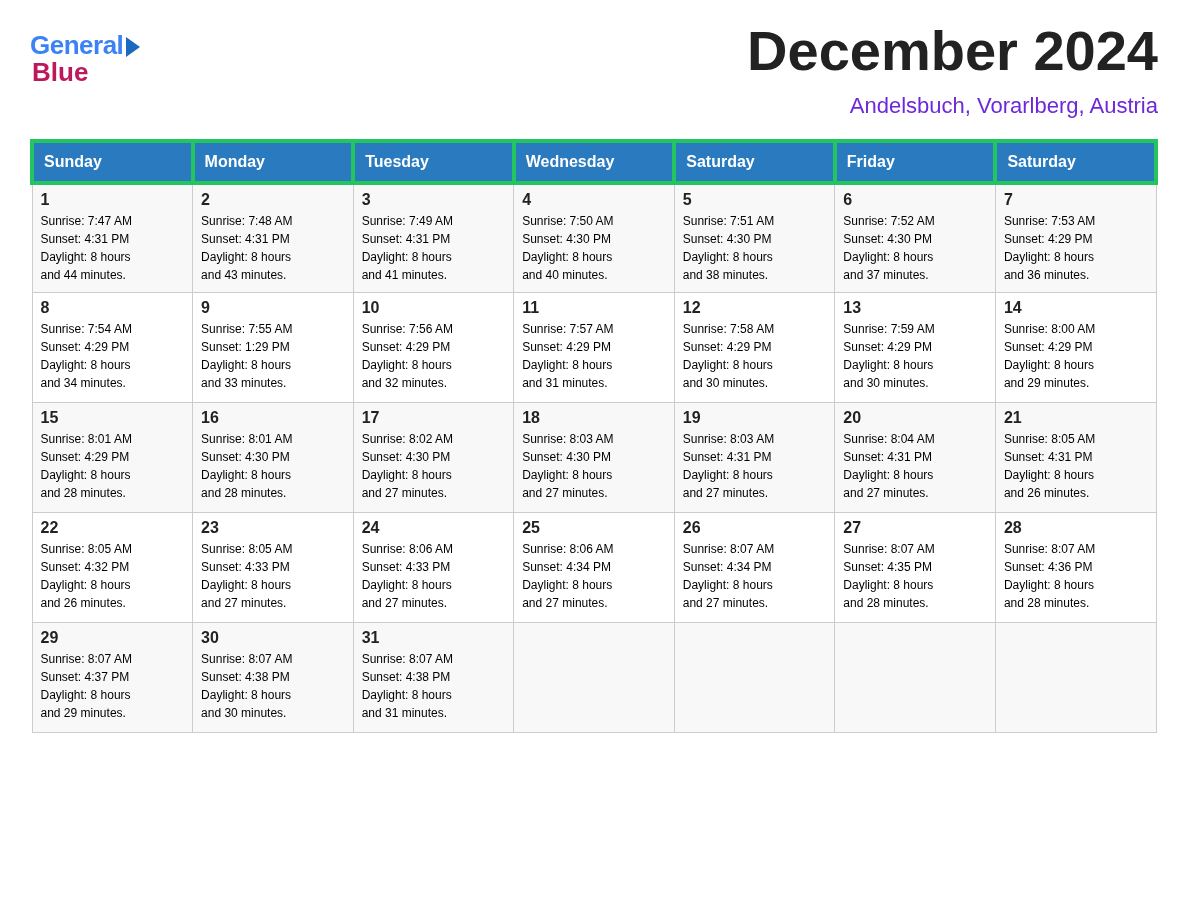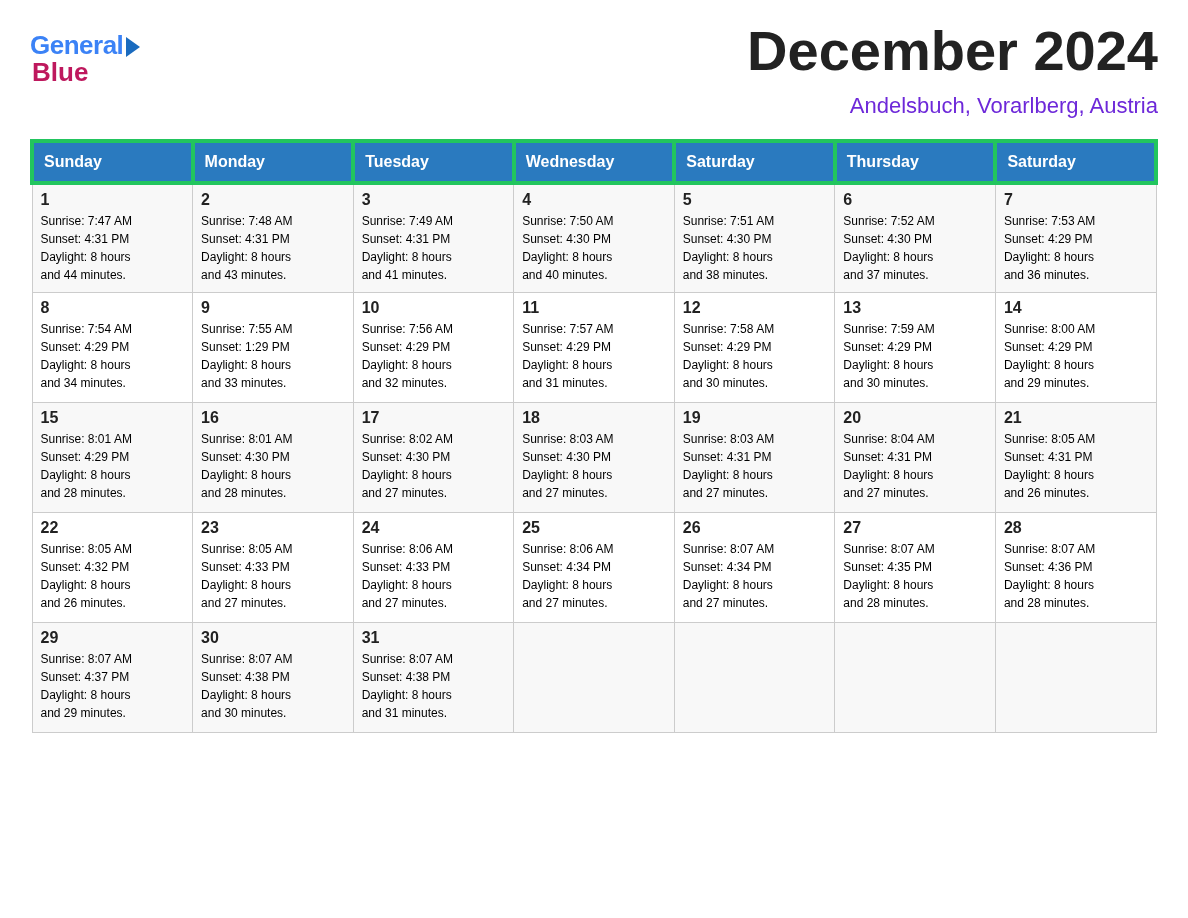--- a/index.html
+++ b/index.html
@@ -127,21 +127,21 @@
 </div>
 
 <table>
   <thead>
     <tr class="header-row">
     <th>Sunday</th>
         <th>Monday</th>
         <th>Tuesday</th>
         <th>Wednesday</th>
         <th>Saturday</th>
-        <th>Thursday</th>
+        <th>Friday</th>
         <th>Saturday</th>
       </tr>
   </thead>
   <tbody id="calendar-body">
   <tr>
         <td>
           <span class="day-num">1</span>
           <div class="day-info" style="white-space: pre-line;">Sunrise: 7:47 AM
 Sunset: 4:31 PM
 Daylight: 8 hours

